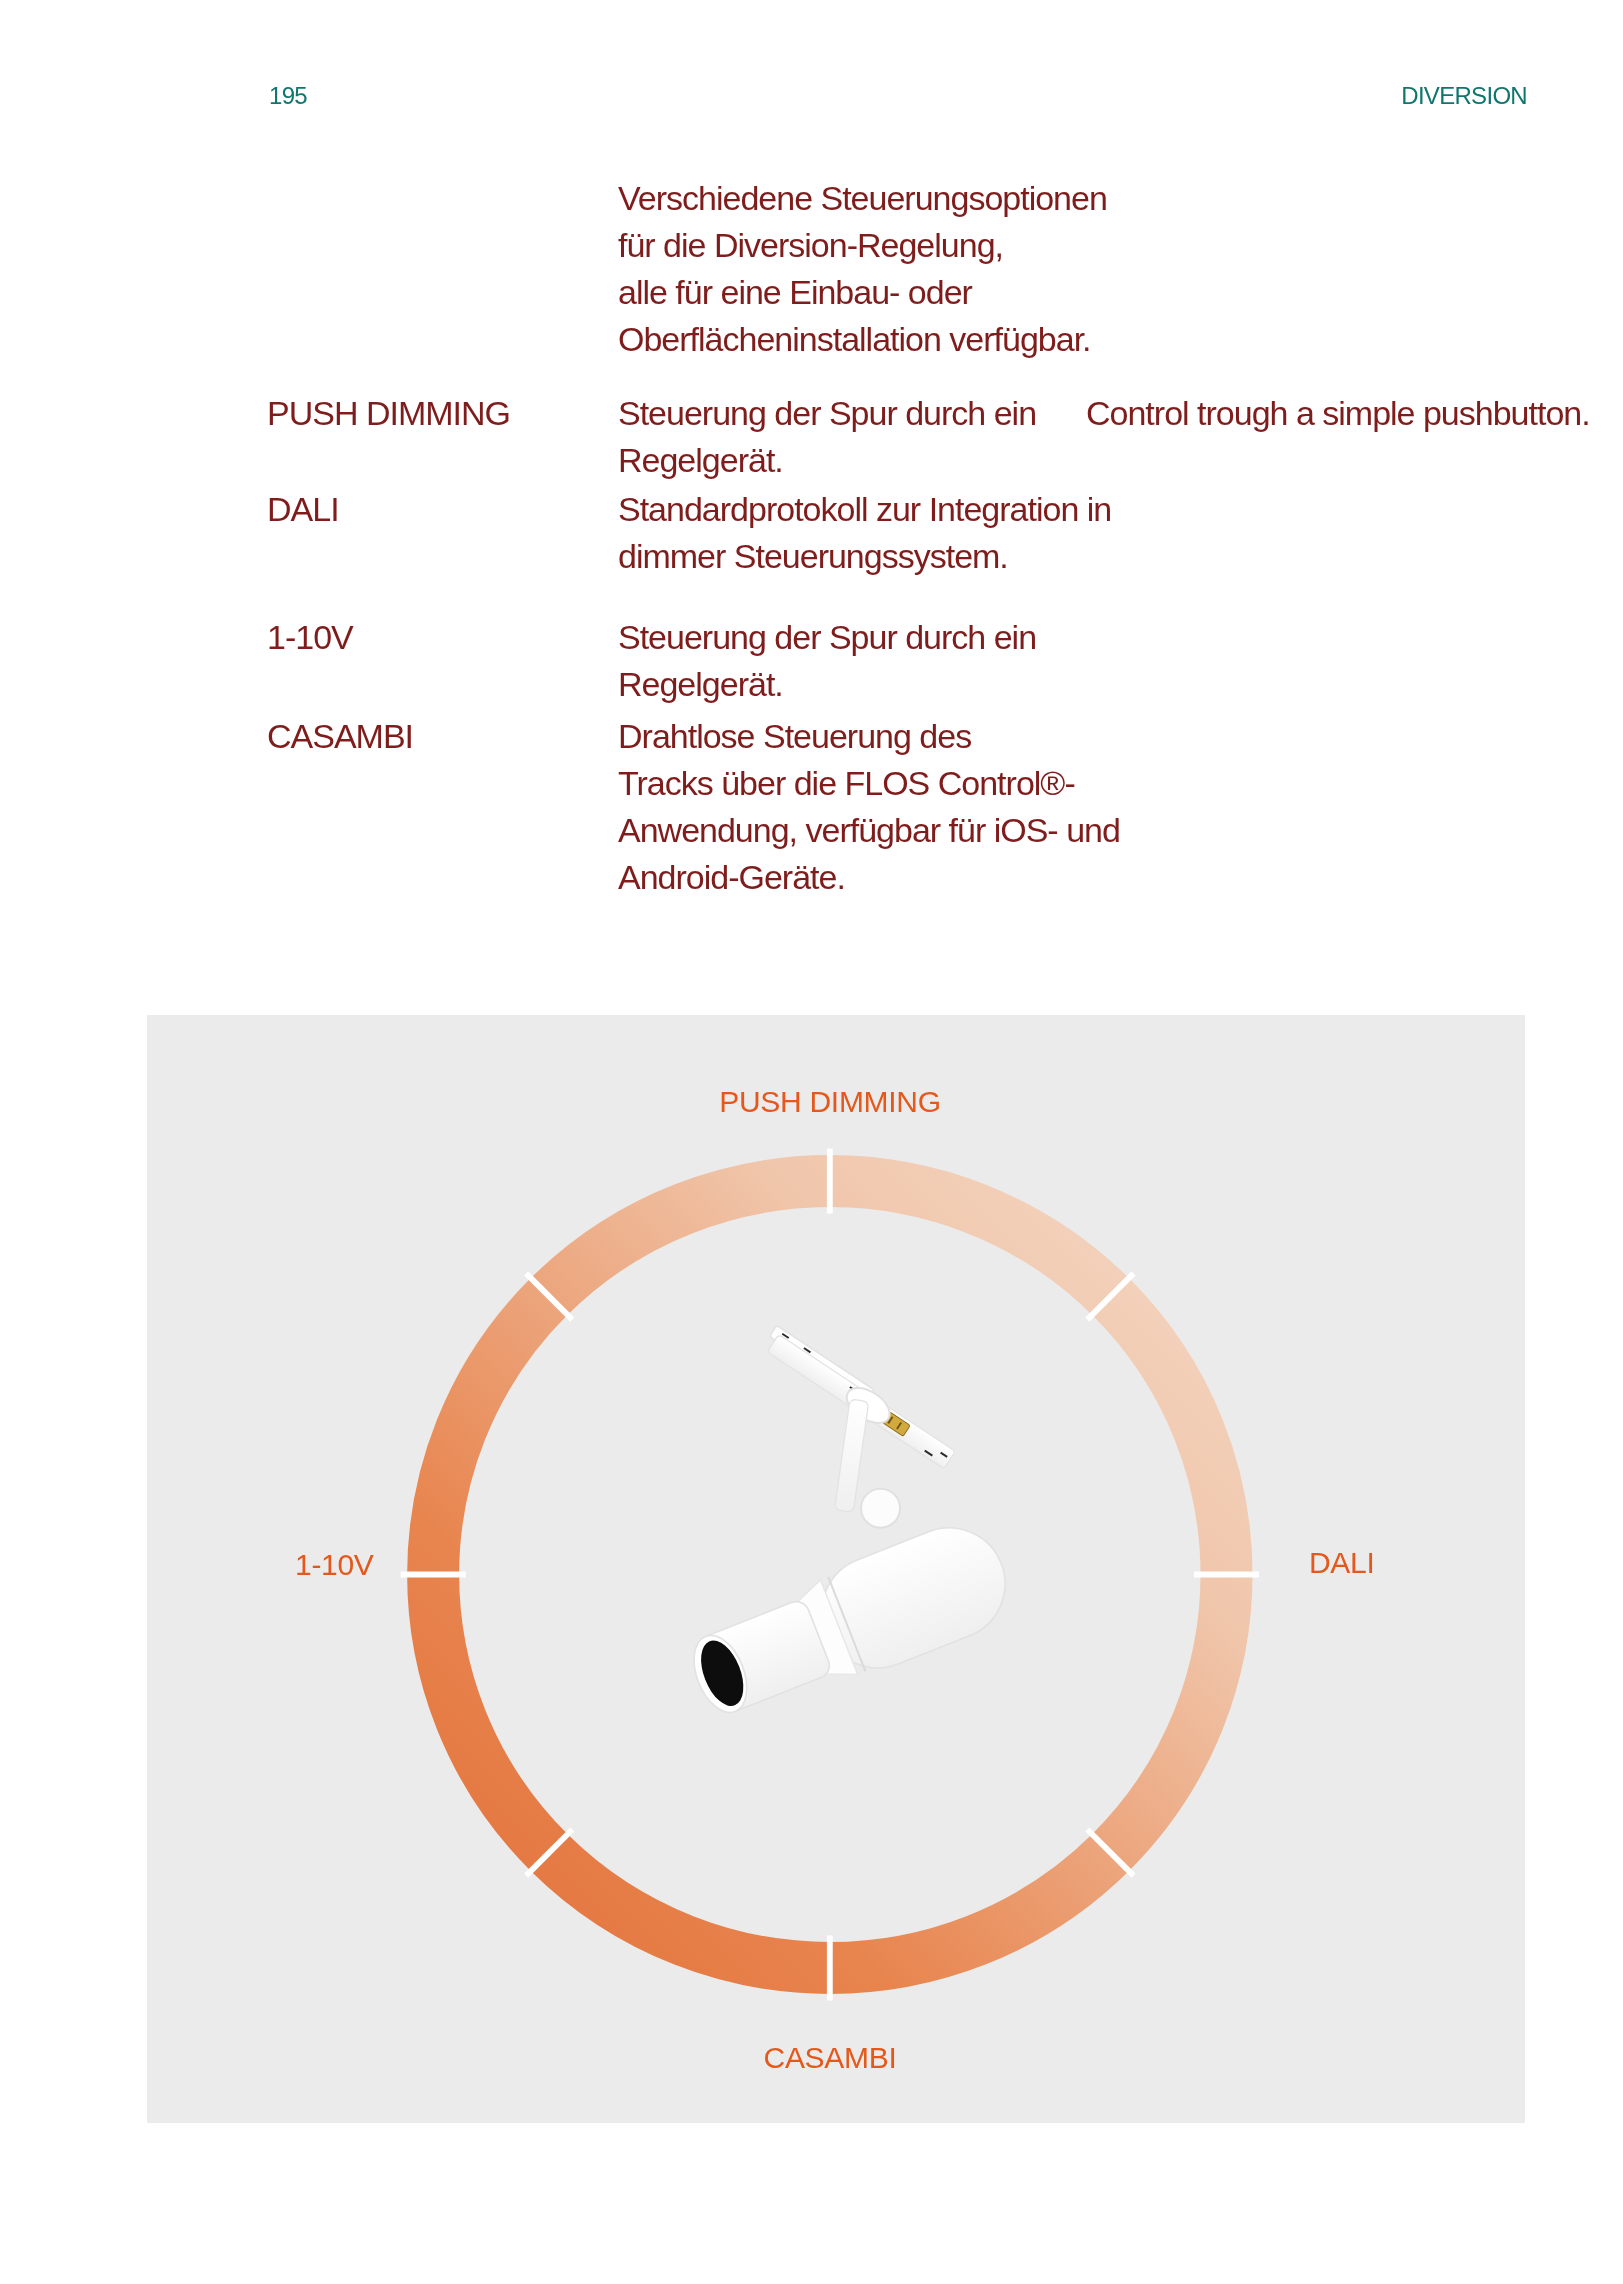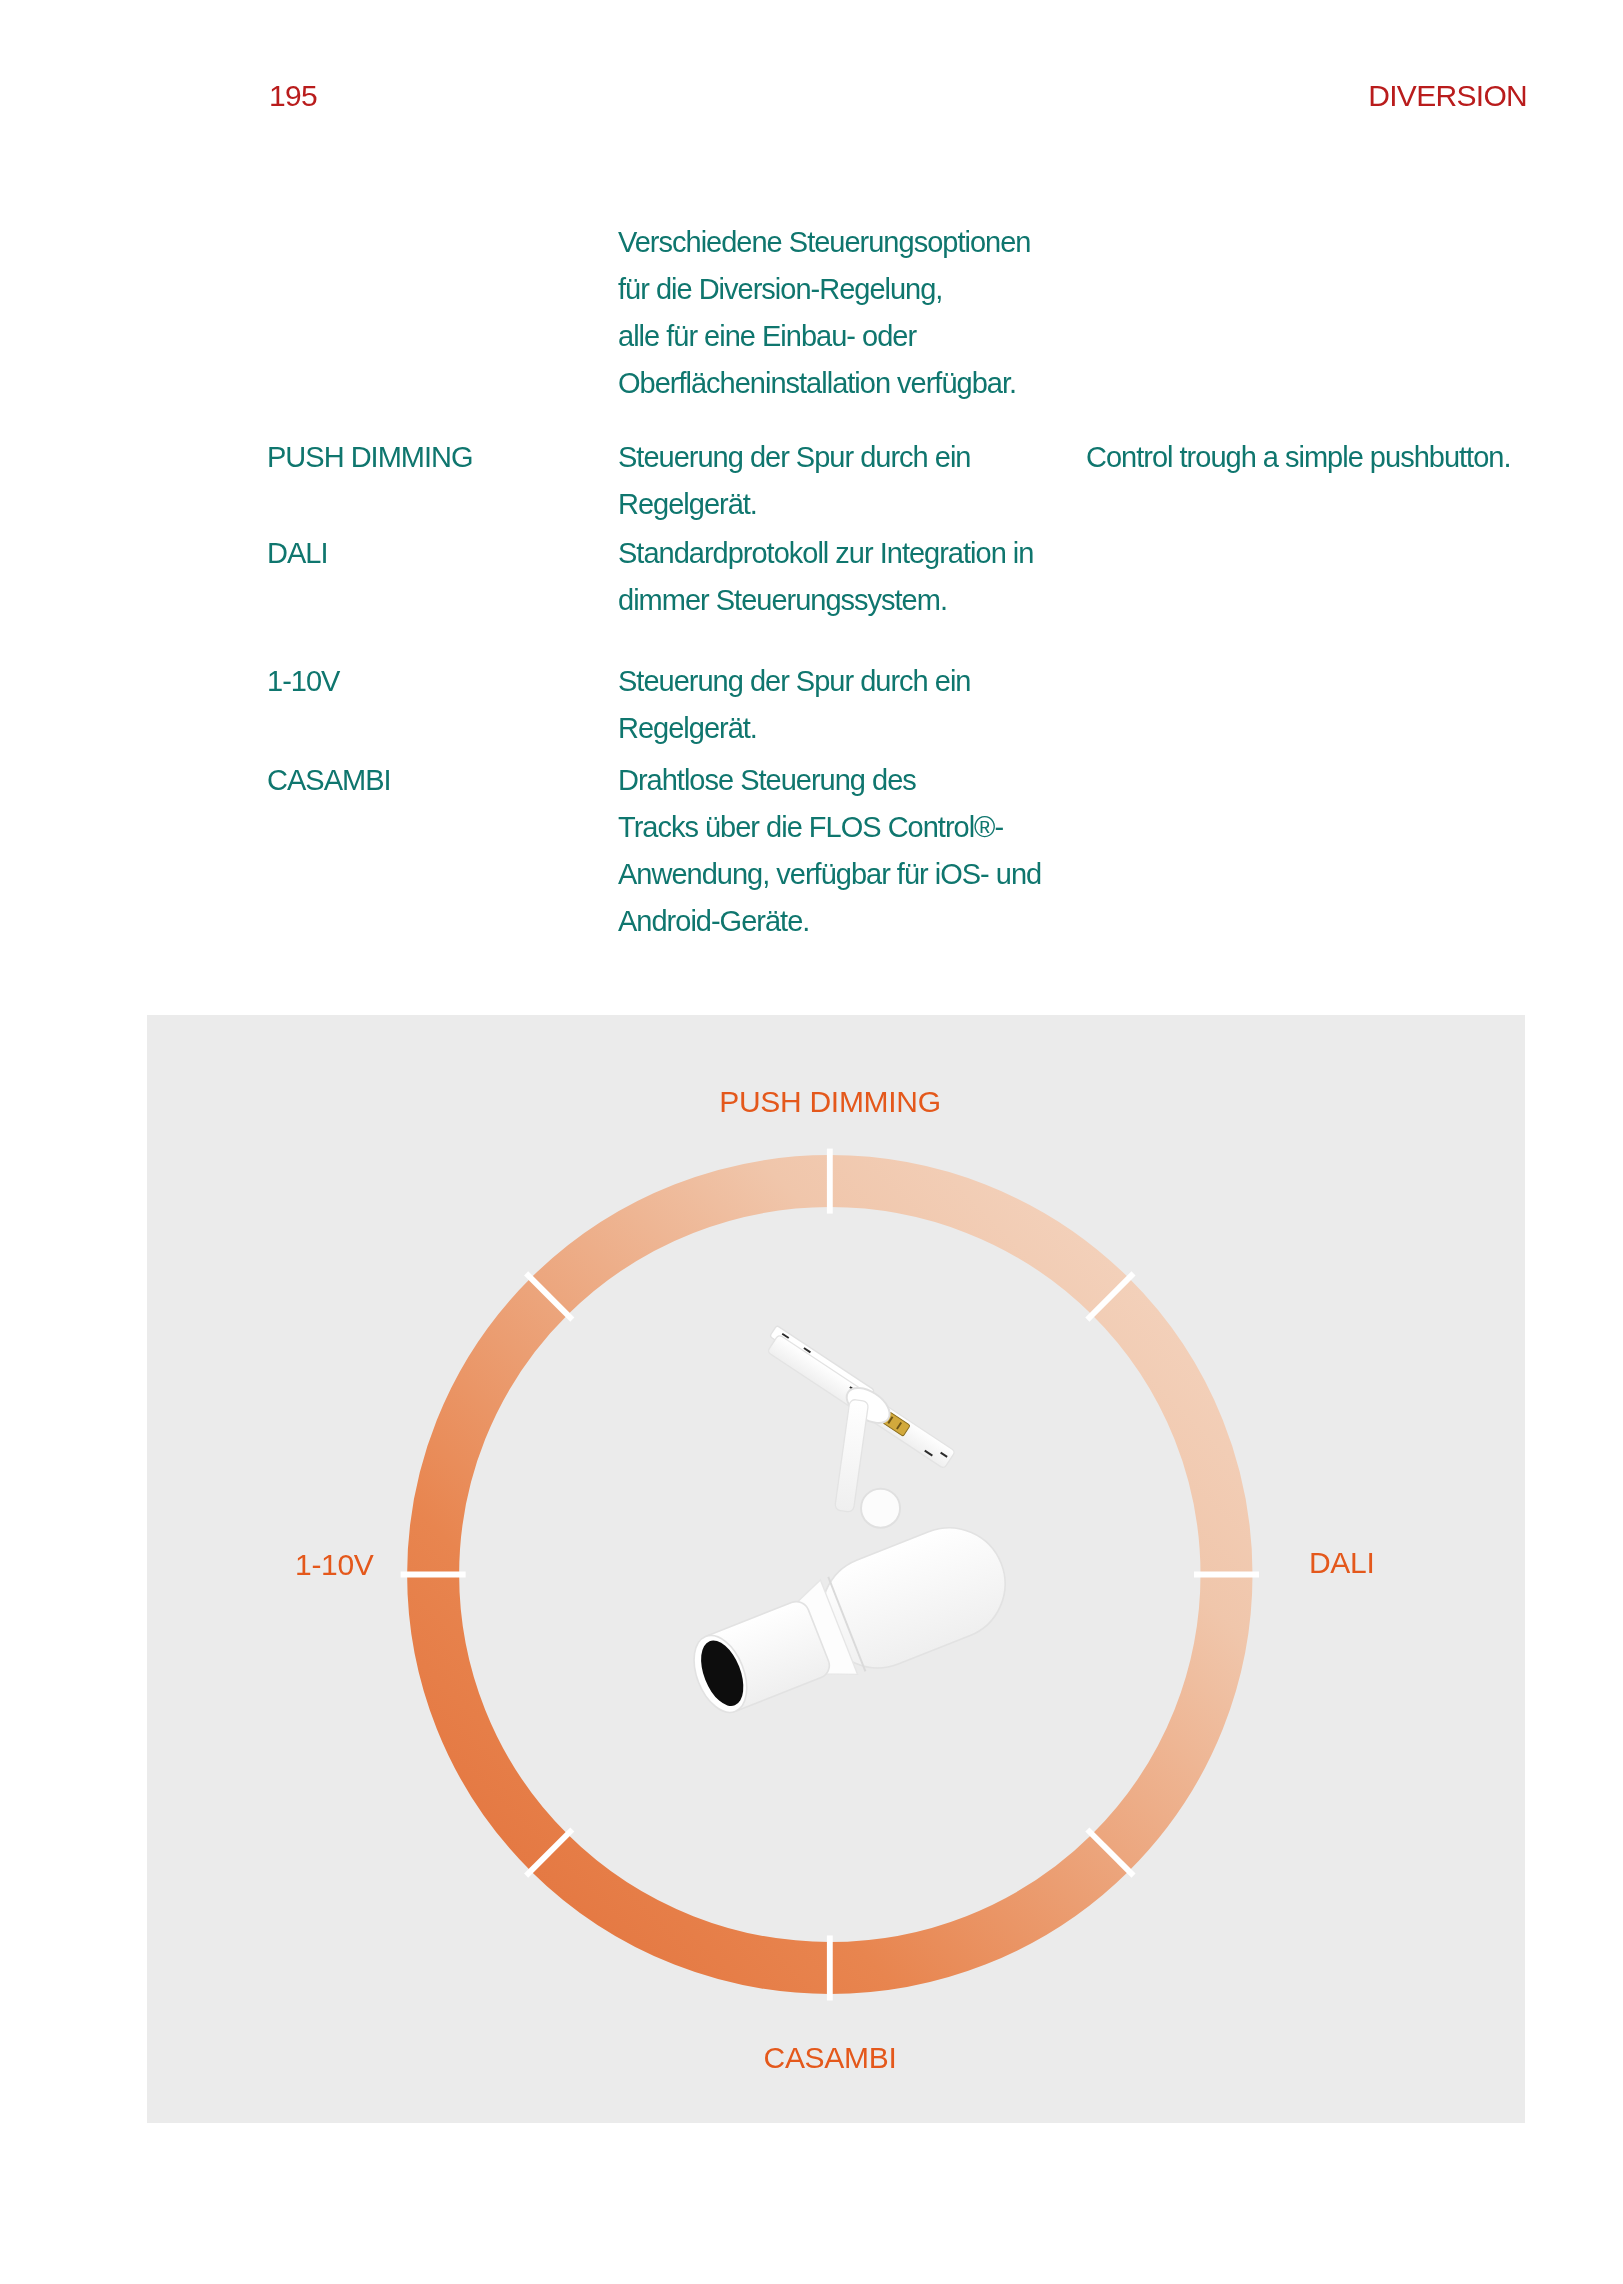--- a/index.html
+++ b/index.html
@@ -6,34 +6,33 @@
   .page{
     position:relative;
     width:1623px;height:2284px;
     background:#ffffff;
     font-family:"Liberation Sans", sans-serif;
     color:#1b1b1b;
     overflow:hidden;
   }
   .txt{
     position:absolute;
-    font-size:29px;
+    font-size:34px;
     line-height:47px;
     letter-spacing:-1px;
     white-space:pre-line;
-    color:#0f766e;
-    margin-top:44px;
+    color:#7f1d1d;
   }
   .hdr{
     position:absolute;
     top:81px;
-    font-size:30px;
+    font-size:24px;
     line-height:30px;
     letter-spacing:-0.7px;
-    color:#b91c1c;
+    color:#0f766e;
   }
   .hdr.left{left:269px;}
   .hdr.right{right:96px;text-align:center;}
   .col-label{left:267px;}
   .col-de{left:618px;}
   .col-en{left:1086px;}
   .r-intro{top:175px;}
   .r-push{top:390px;}
   .r-dali{top:486px;}
   .r-v110{top:614px;}

